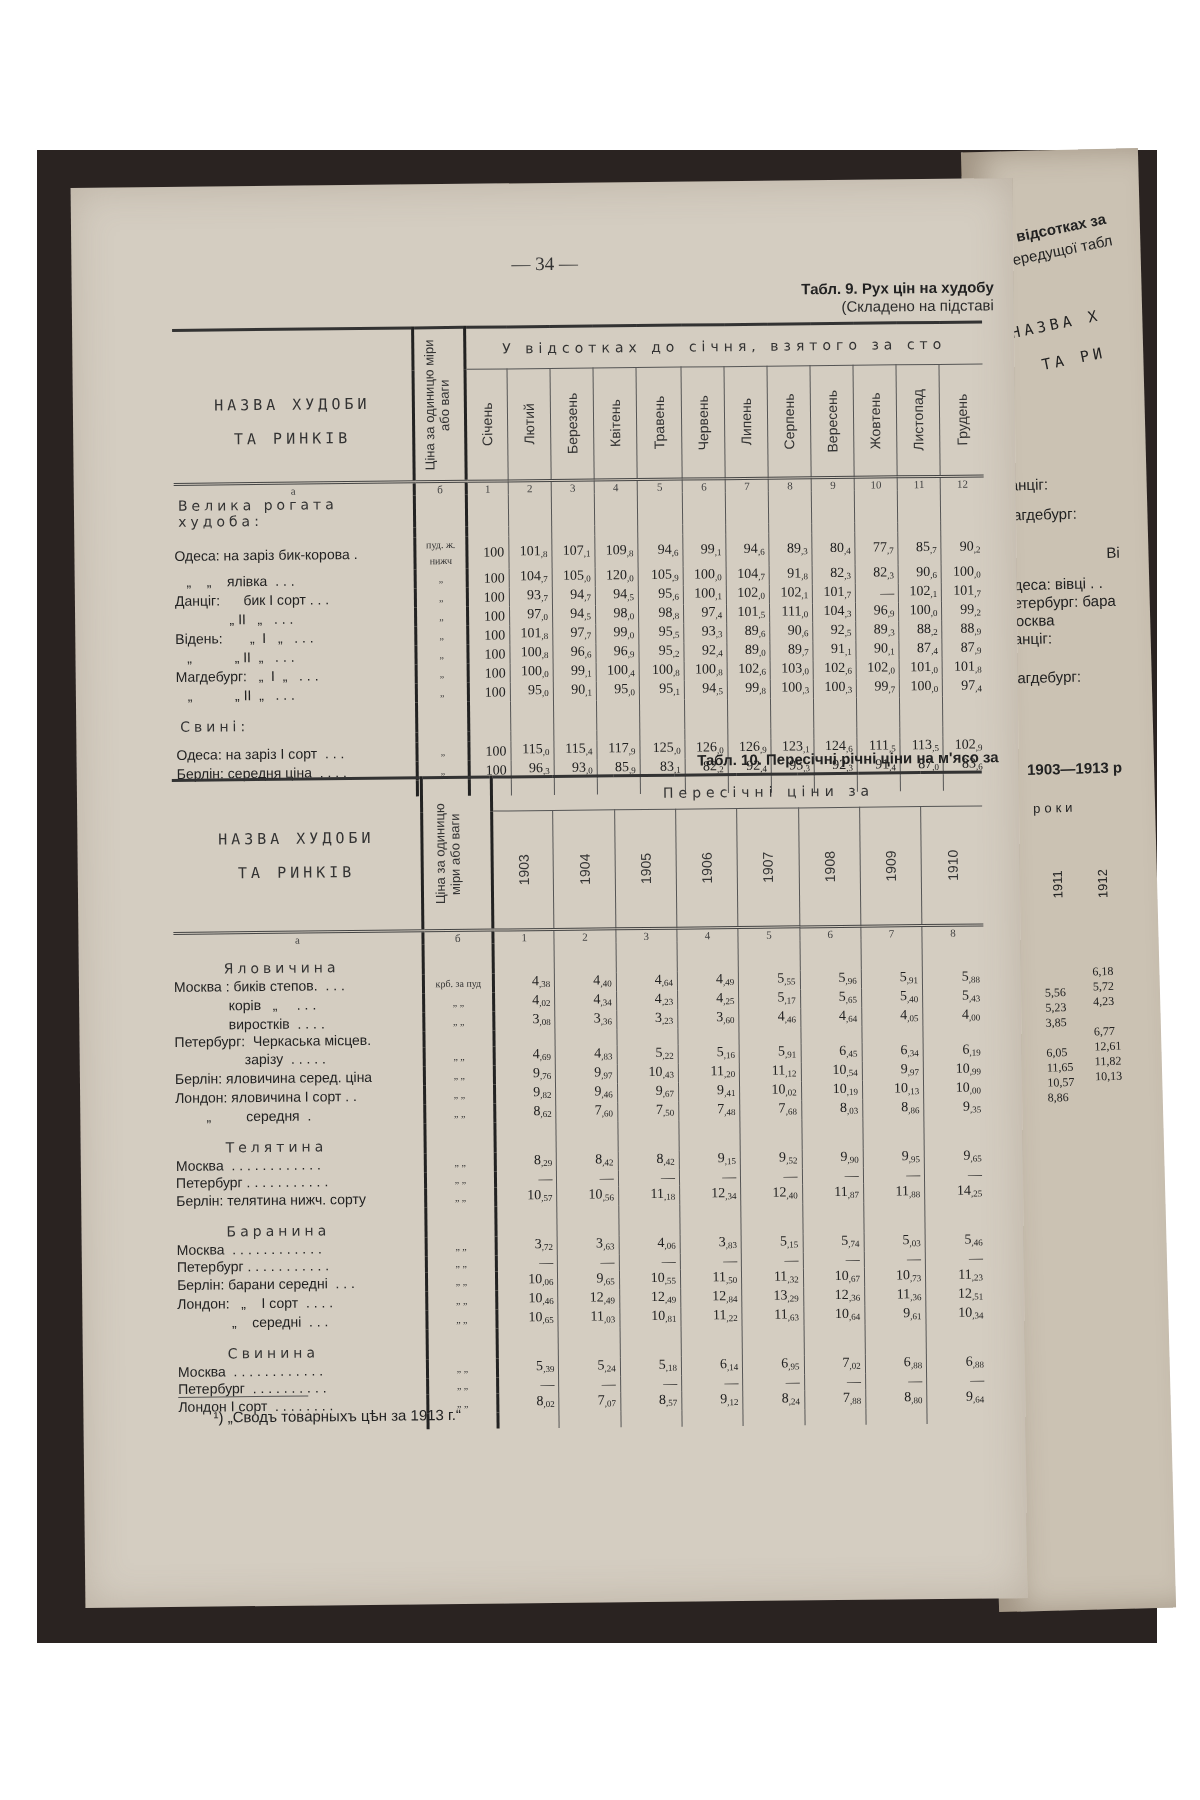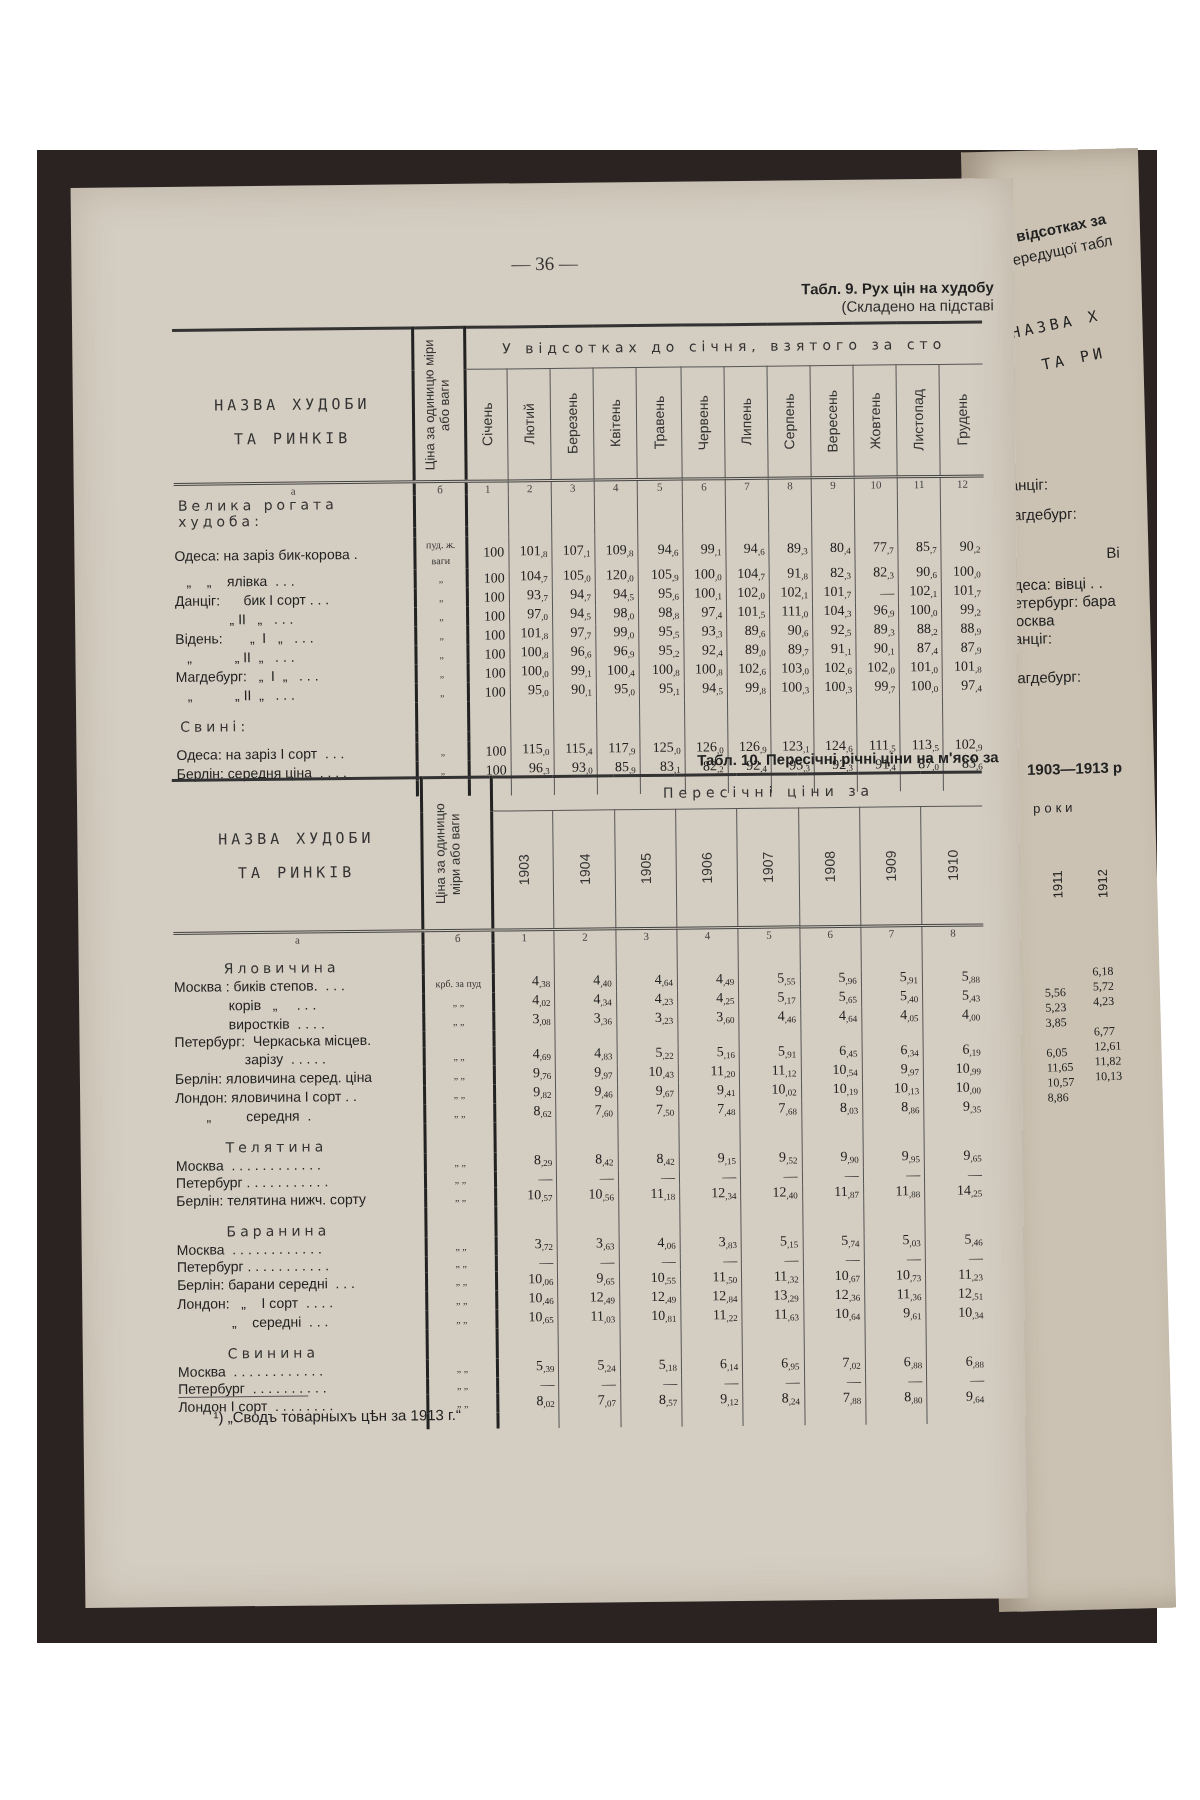--- a/index.html
+++ b/index.html
@@ -57,21 +57,21 @@
   <div class="rp-text" style="left:115px;top:720px;writing-mode:vertical-rl;transform:rotate(180deg);font-size:13px;">1912</div>
   <div class="rp-text" style="left:62px;top:820px;font-family:'Liberation Serif',serif;font-size:12px;line-height:15px;white-space:pre-line;">
     <span>5,56</span><br><span>5,23</span><br><span>3,85</span><br><br><span>6,05</span><br><span>11,65</span><br><span>10,57</span><br><span>8,86</span>
   </div>
   <div class="rp-text" style="left:110px;top:815px;font-family:'Liberation Serif',serif;font-size:12px;line-height:15px;">
     <span>6,18</span><br><span>5,72</span><br><span>4,23</span><br><br><span>6,77</span><br><span>12,61</span><br><span>11,82</span><br><span>10,13</span>
   </div>
 </div>
 
 <div class="page">
-  <div class="pg-num">— 36 —</div>
+  <div class="pg-num">— 34 —</div>
 
   <div class="tcap" style="top:100px;">Табл. 9. Рух цін на худобу</div>
   <div class="tsub" style="top:118px;">(Складено на підставі</div>
 
   <table class="t" style="left:100px;top:142px;width:810px;">
     <colgroup>
       <col style="width:240px">
         <col style="width:52px">
       <col style="width:42px">
         <col style="width:43px">
@@ -180,21 +180,21 @@
           <td class="vl"></td>
           <td class="vl"></td>
           <td class="vl"></td>
           <td class="vl"></td>
           <td class="vl"></td>
           <td class="vl"></td>
           <td class="vl"></td>
         </tr>
         <tr>
           <td class="rowlabel">Одеса: на заріз бик-корова .</td>
-          <td class="unit vlk">пуд. ж. ваги</td>
+          <td class="unit vlk">пуд. ж. нижч</td>
           <td class="num vlk">100</td>
           <td class="num vl">101<sub>,8</sub></td>
           <td class="num vl">107<sub>,1</sub></td>
           <td class="num vl">109<sub>,8</sub></td>
           <td class="num vl">94<sub>,6</sub></td>
           <td class="num vl">99<sub>,1</sub></td>
           <td class="num vl">94<sub>,6</sub></td>
           <td class="num vl">89<sub>,3</sub></td>
           <td class="num vl">80<sub>,4</sub></td>
           <td class="num vl">77<sub>,7</sub></td>

